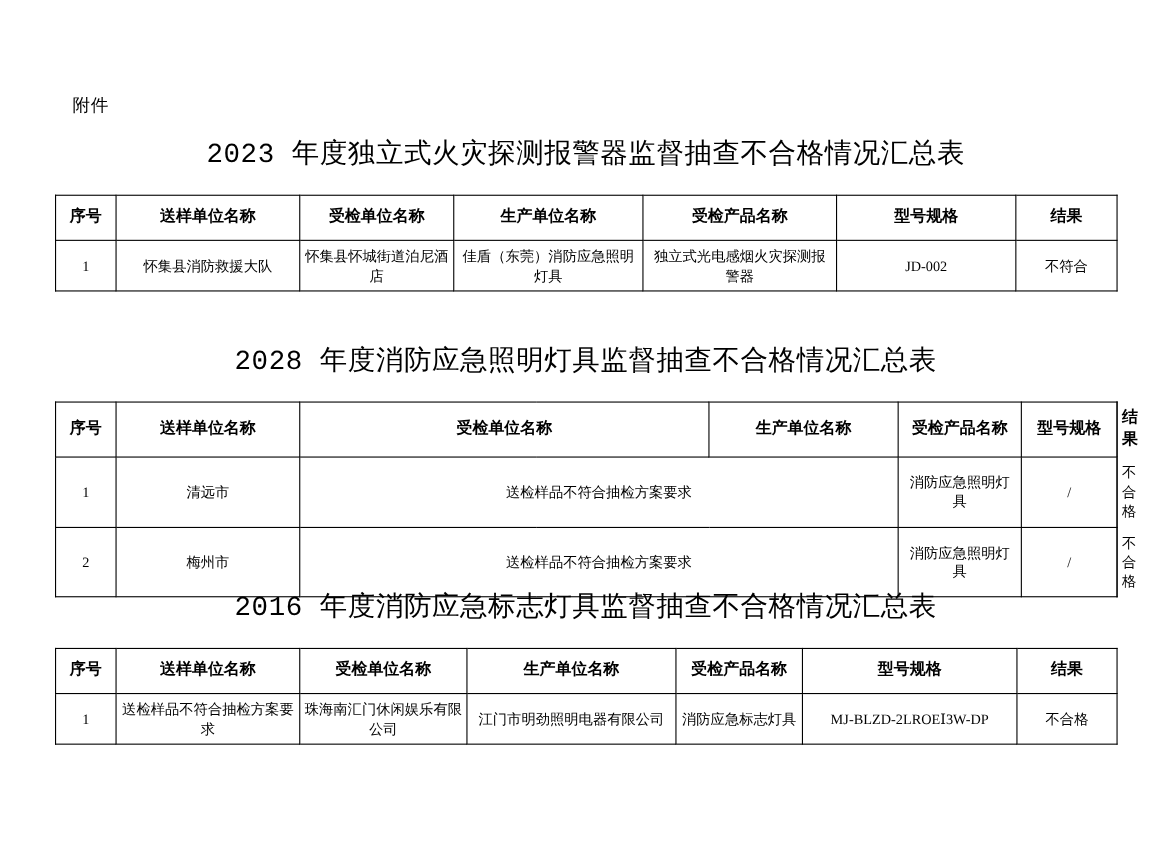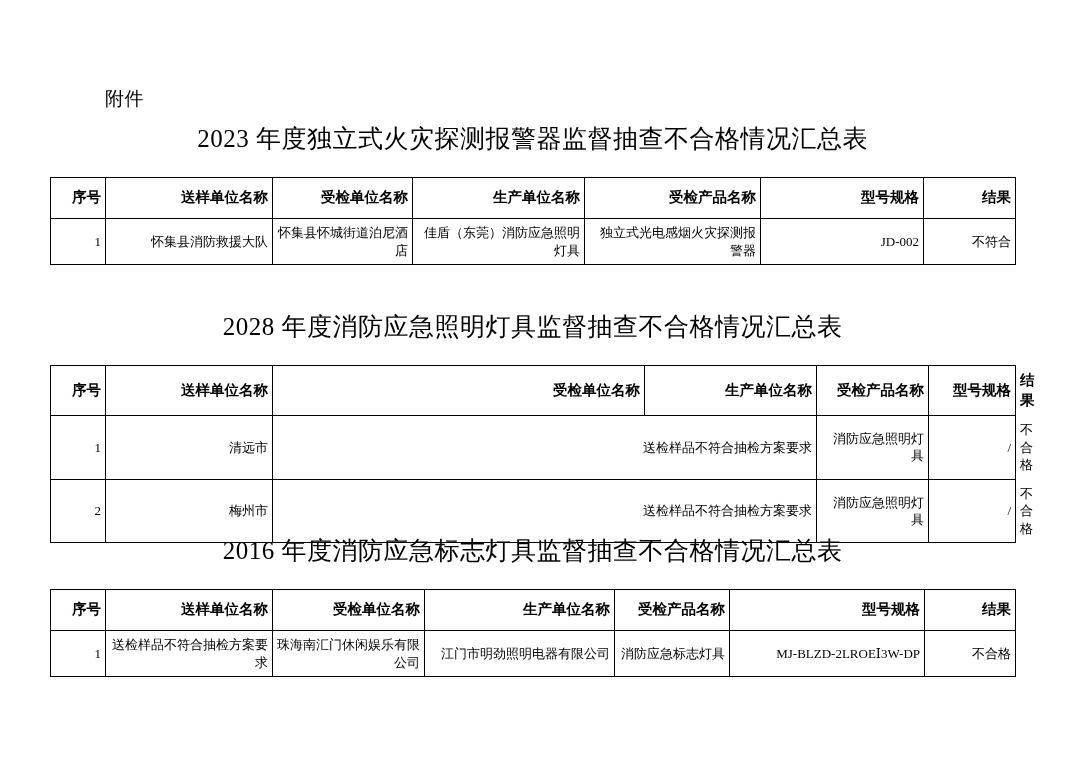--- a/index.html
+++ b/index.html
@@ -19,54 +19,53 @@
     width: 1065px;
     height: 777px;
     box-sizing: border-box;
     padding: 0;
     position: relative;
   }
   .attachment-label {
     position: absolute;
     left: 66px;
     top: 86px;
-    font-size: 19px;
+    font-size: 16px;
     letter-spacing: 0.5px;
-    margin-left: 39px;
   }
   .section {
     position: absolute;
     left: 0;
     width: 1065px;
   }
   .sec1 { top: 122px; }
   .sec2 { top: 310px; }
   .sec3 { top: 534px; }
 
   .doc-title {
     text-align: center;
     font-size: 25px;
     letter-spacing: 0.5px;
     margin: 0 0 22px 0;
     font-weight: normal;
-    font-family: Liberation Serif, serif;
+    font-family: Liberation Mono, monospace;
   }
 
   .tbl-wrap {
     padding: 0 50px;
     box-sizing: border-box;
   }
   table.grid {
     border-collapse: collapse;
     width: 965px;
     table-layout: fixed;
   }
   table.grid th, table.grid td {
     border: 1px solid #000000;
-    text-align: right;
+    text-align: center;
     vertical-align: middle;
     padding: 5px 4px;
     line-height: 1.35;
     word-wrap: break-word;
     overflow-wrap: break-word;
   }
   table.grid th {
     font-size: 14.5px;
     font-weight: bold;
     height: 30px;

